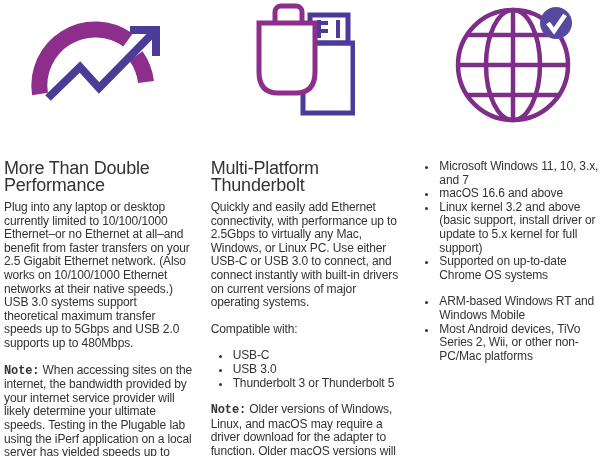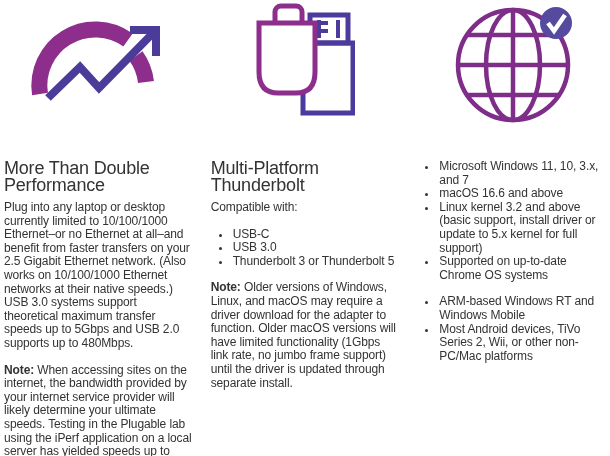--- a/index.html
+++ b/index.html
@@ -39,21 +39,21 @@
     line-height: 17px;
   }
   .body-text, .list li {
     font-size: 12px;
     line-height: 13.6px;
     letter-spacing: -0.12px;
     color: #333333;
   }
   .body-text { margin: 0 0 13px 0; }
   .body-text:last-child { margin-bottom: 0; }
-  .bold { font-weight: 700; }
+  .bold { font-weight: 700; font-family: Liberation Mono, monospace; }
   .list {
     margin: 0 0 13px 0;
     padding: 0 0 0 20px;
     list-style: disc outside;
   }
   .list li { padding-left: 2px; }
   .list li::marker { font-size: 9px; }
   svg { display: block; }
 </style>
 </head>
@@ -94,20 +94,21 @@
           </g>
 
           <g stroke="#8d2d8c" stroke-width="5" fill="#ffffff">
             <rect x="20" y="4" width="27" height="24" rx="6"></rect>
             <path d="M 4 21 H 60 V 70 Q 60 91 41 91 H 23 Q 4 91 4 70 Z"></path>
           </g>
         </svg>
       </span>
     </div>
     <h3 class="heading">Multi-Platform Thunderbolt</h3>
+    <p class="body-text">Quickly and easily add Ethernet connectivity, with performance up to 2.5Gbps to virtually any Mac, Windows, or Linux PC. Use either USB-C or USB 3.0 to connect, and connect instantly with built-in drivers on current versions of major operating systems.</p>
     <p class="body-text">Compatible with:</p>
     <ul class="list">
       <li>USB-C</li>
       <li>USB 3.0</li>
       <li>Thunderbolt 3 or Thunderbolt 5</li>
     </ul>
     <p class="body-text"><span class="bold">Note:</span><span> Older versions of Windows, Linux, and macOS may require a driver download for the adapter to function. Older macOS versions will have limited functionality (1Gbps link rate, no jumbo frame support) until the driver is updated through separate install.</span></p>
   </div>
 
   <div class="module">

